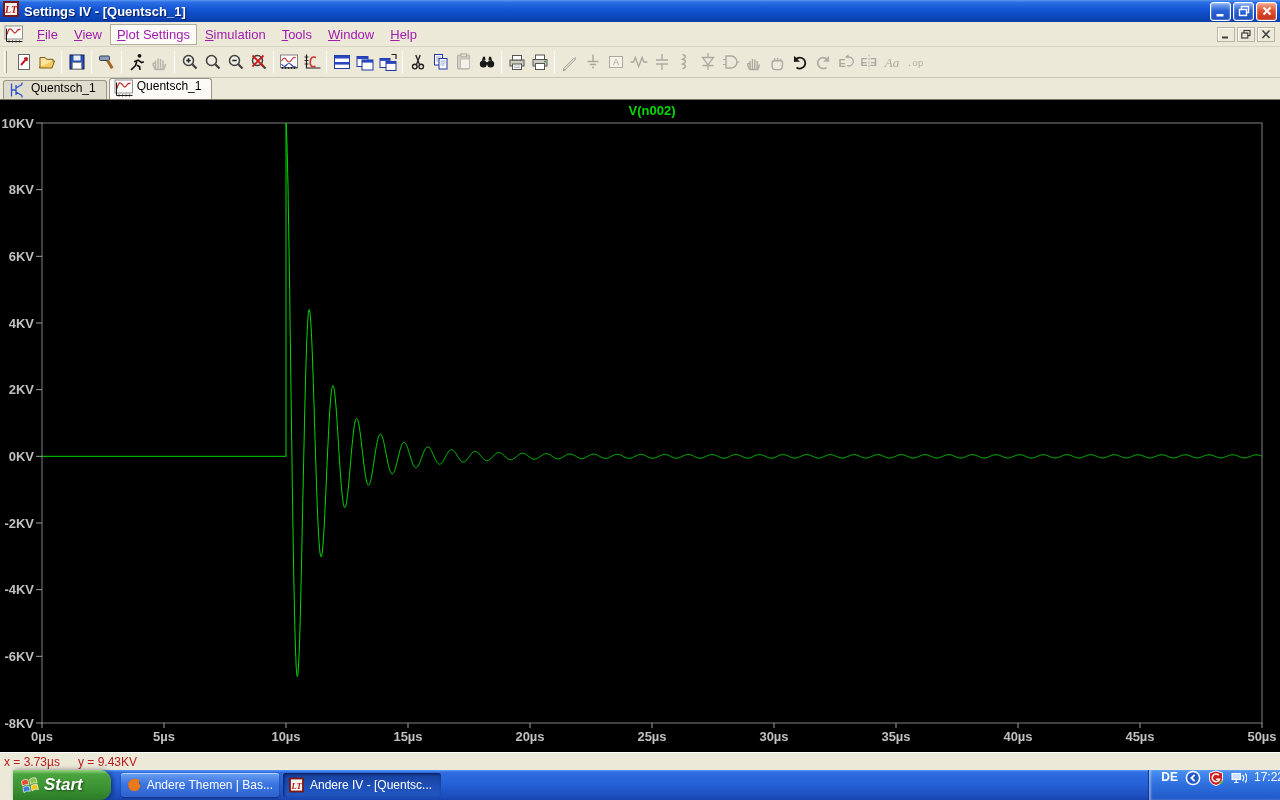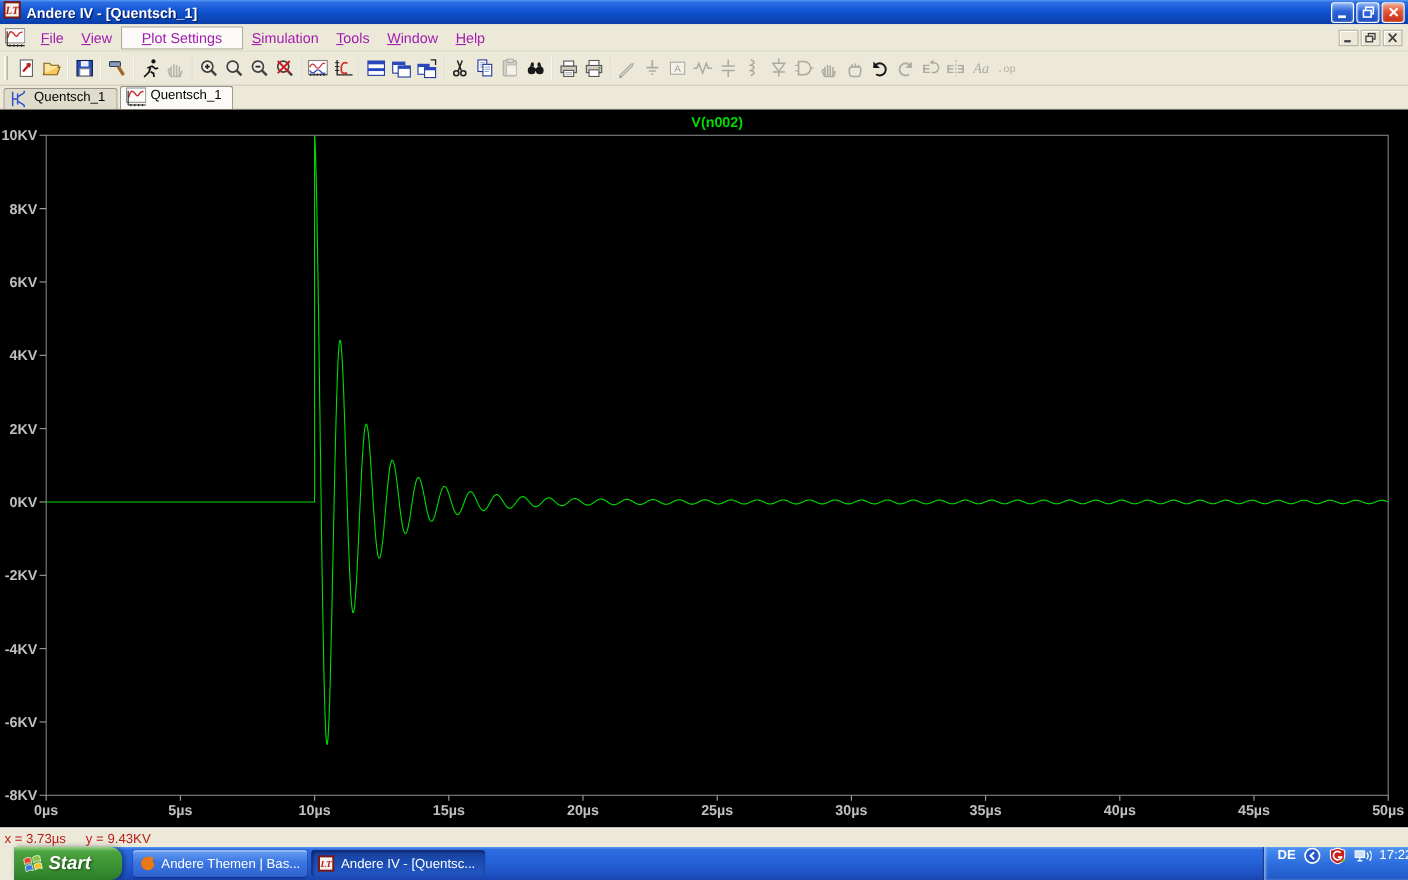--- a/index.html
+++ b/index.html
@@ -14,21 +14,21 @@
     text-shadow:1px 1px 1px rgba(0,10,60,.8);white-space:nowrap}
   .winbtn{width:21px;height:19px;margin-left:2px;border-radius:3px;border:1px solid #fff;
     display:flex;align-items:center;justify-content:center;
     background:linear-gradient(180deg,#8ab2f4,#2a62d8 45%,#1c4cba);box-shadow:inset 0 0 2px rgba(255,255,255,.7)}
   .winbtn.close{background:linear-gradient(180deg,#f4a88e,#e25432 45%,#c22e14)}
 
   
   .menubar{height:25px;display:flex;align-items:center;background:#ece9d8;border-bottom:1px solid #d8d4c4}
   .menu-doc{margin:0 6px 0 4px;display:flex;align-items:center}
   .menu-item{padding:3px 8px;font-size:13px;color:#a21caf;white-space:nowrap}
-  .menu-item.raised{background:#fbfaf6;border:1px solid #b2ae9c;padding:2px 18px}
+  .menu-item.raised{background:#fbfaf6;border:1px solid #b2ae9c;padding:2px 6px}
   .mdi{margin-left:auto;display:flex;gap:2px;margin-right:5px}
   .mdibtn{width:18px;height:15px;background:#ece9d8;border:1px solid #b8b4a4;
     box-shadow:inset 1px 1px 0 #fff;display:flex;align-items:center;justify-content:center}
 
   
   .toolbar{height:31px;display:flex;align-items:center;background:#ece9d8;
     border-bottom:1px solid #cac6b6;padding-left:2px}
   .grip{width:3px;height:22px;border-left:1px solid #fff;border-right:1px solid #a4a08c;margin:0 5px 0 2px}
   #toolbar-items{display:flex;align-items:center}
   .tbtn{width:23px;height:24px;border:none;background:transparent;display:flex;
@@ -78,21 +78,21 @@
 </head>
 <body>
 
 <div id="app">
 
   <div class="titlebar">
     <span class="app-icon"><svg width="16" height="16" viewBox="0 0 16 16">
           <rect x="1" y="1" width="14" height="14" fill="#f4f2ec" stroke="#7a1818" stroke-width="2"></rect>
           <text x="8" y="12" font-size="10" font-weight="bold" font-style="italic" fill="#c01818" text-anchor="middle" font-family="Liberation Serif,serif">LT</text>
         </svg></span>
-    <span class="title-text">Andere IV - [Quentsch_1]</span>
+    <span class="title-text">Settings IV - [Quentsch_1]</span>
     <span class="winbtn">
         <svg width="14" height="14" viewBox="0 0 14 14">
           <rect x="2.5" y="10" width="7" height="2.5" fill="#fff"></rect>
         </svg>
       </span>
     <span class="winbtn">
         <svg width="14" height="14" viewBox="0 0 14 14">
           <rect x="4.5" y="2.5" width="7" height="6" fill="none" stroke="#fff" stroke-width="1.4"></rect>
           <rect x="2.5" y="5.5" width="7" height="6" fill="#2a62d8" stroke="#fff" stroke-width="1.4"></rect>
         </svg>

